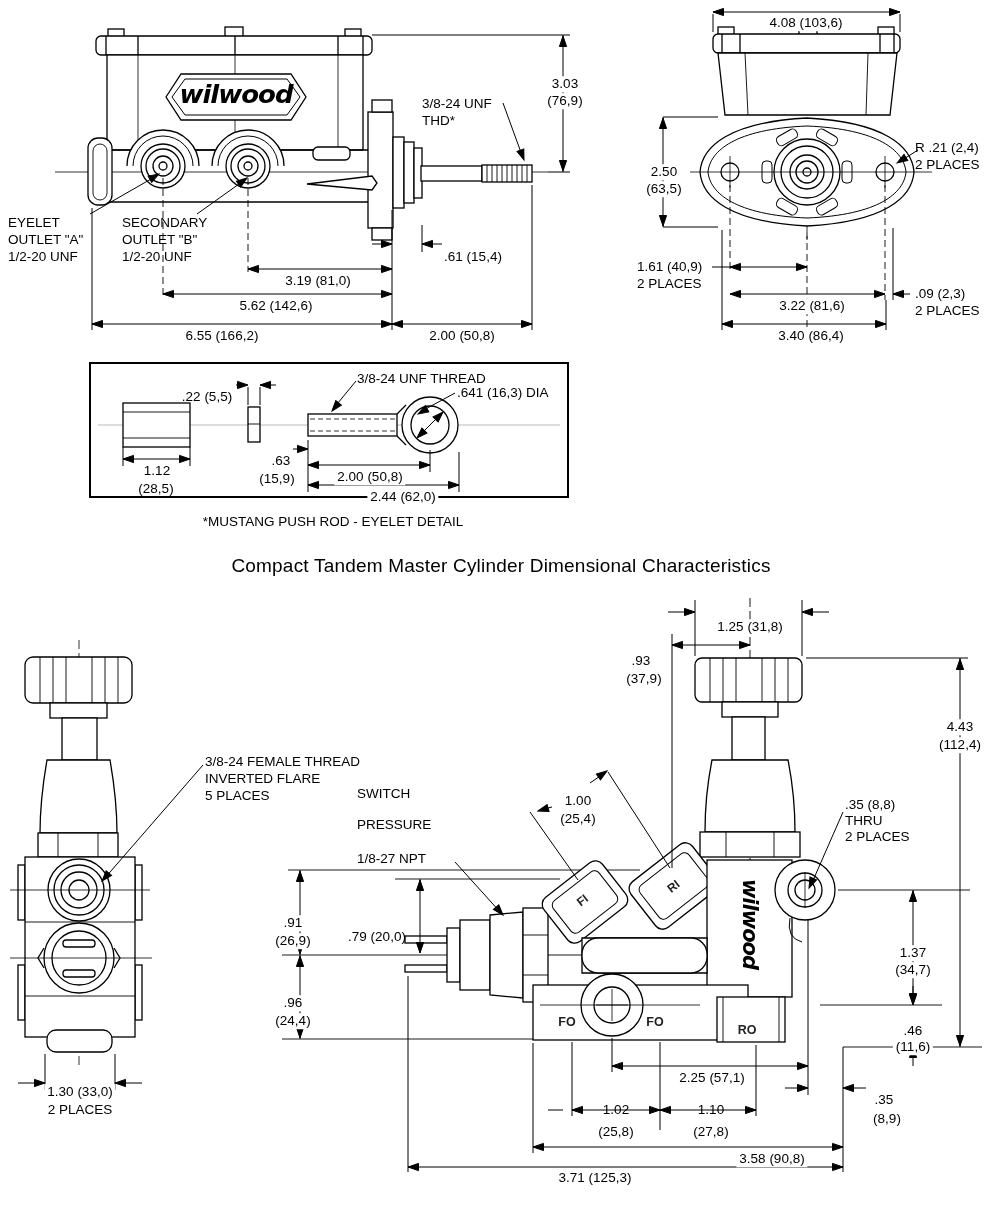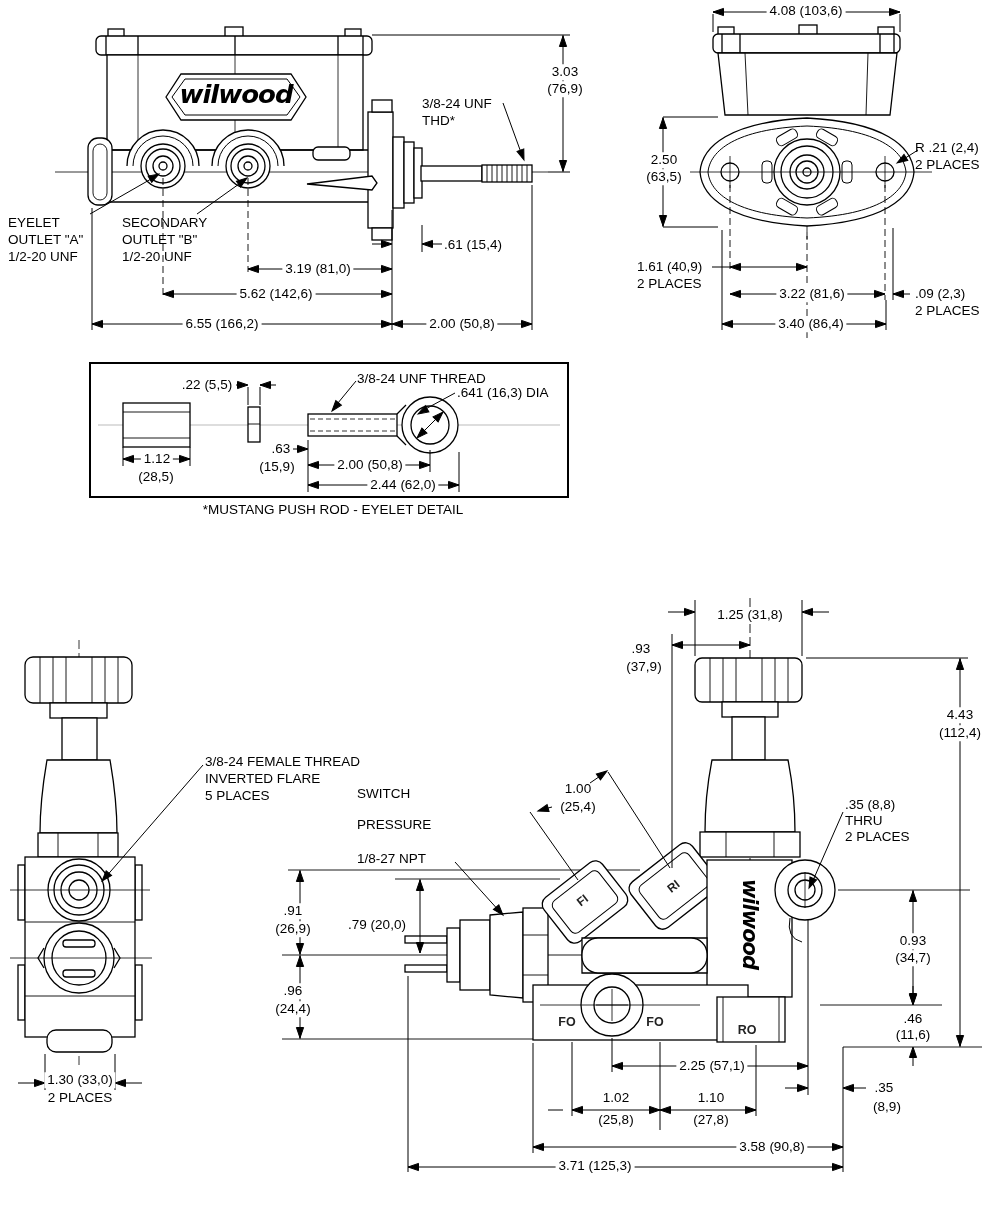--- a/index.html
+++ b/index.html
@@ -1,20 +1,20 @@
 <!DOCTYPE html>
 <html><head>
 <meta charset="utf-8">
 <style>
   html,body{margin:0;padding:0;background:#fff;}
   #stage{position:relative;width:1000px;height:1208px;background:#ffffff;overflow:hidden;
          font-family:"Liberation Sans", sans-serif;color:#000;}
   #art{position:absolute;left:0;top:0;z-index:1;}
   .lbl{position:absolute;z-index:3;font-size:13.5px;line-height:1.15;white-space:nowrap;color:#000;}
-  .c{transform:translate(-50%,-50%);}            
+  .c{transform:translate(-50%,-50%);margin-top:12px;}            
   .lft{transform:translate(0,-50%);}             
   .bgw{background:#ffffff;padding:0 3px;}        
   .title{font-size:19px;letter-spacing:.2px;}
   .logo-script{font-family:"DejaVu Sans",sans-serif;font-style:italic;font-weight:bold;
                letter-spacing:-1px;font-size:26px;transform:translate(-50%,-54%) scaleY(.92);}
   .logo-vert{font-family:"DejaVu Sans",sans-serif;font-style:italic;font-weight:bold;
              letter-spacing:-1px;font-size:21px;transform:translate(-50%,-50%) rotate(90deg);}
   .rot-port{font-size:12px;font-weight:bold;transform:translate(-50%,-50%) rotate(-38deg);color:#222;}
   .port{font-size:12.5px;font-weight:bold;color:#222;transform:translate(-50%,-50%);}
 </style>
@@ -522,20 +522,21 @@
 <div class="lbl lft" style="left:357px;top:379px">3/8-24 UNF THREAD</div>
 <div class="lbl lft" style="left:457px;top:393px">.641 (16,3) DIA</div>
 <div class="lbl c bgw" style="left:157px;top:459px">1.12</div>
 <div class="lbl c" style="left:156px;top:477px">(28,5)</div>
 <div class="lbl c" style="left:281px;top:449px">.63</div>
 <div class="lbl c" style="left:277px;top:467px">(15,9)</div>
 <div class="lbl c bgw" style="left:370px;top:465px">2.00 (50,8)</div>
 <div class="lbl c bgw" style="left:403px;top:485px">2.44 (62,0)</div>
 <div class="lbl c" style="left:333px;top:510px">*MUSTANG PUSH ROD - EYELET DETAIL</div>
 
+<div class="lbl c title" style="left:501px;top:554px">Compact Tandem Master Cylinder Dimensional Characteristics</div>
 
 <div class="lbl lft" style="left:205px;top:762px">3/8-24 FEMALE THREAD</div>
 <div class="lbl lft" style="left:205px;top:779px">INVERTED FLARE</div>
 <div class="lbl lft" style="left:205px;top:796px">5 PLACES</div>
 <div class="lbl c bgw" style="left:293px;top:911px">.91</div>
 <div class="lbl c bgw" style="left:293px;top:929px">(26,9)</div>
 <div class="lbl c bgw" style="left:293px;top:991px">.96</div>
 <div class="lbl c bgw" style="left:293px;top:1009px">(24,4)</div>
 <div class="lbl c bgw" style="left:80px;top:1080px">1.30 (33,0)</div>
 <div class="lbl c" style="left:80px;top:1098px">2 PLACES</div>
@@ -547,21 +548,21 @@
 <div class="lbl c" style="left:578px;top:789px">1.00</div>
 <div class="lbl c" style="left:578px;top:807px">(25,4)</div>
 <div class="lbl c bgw" style="left:750px;top:615px">1.25 (31,8)</div>
 <div class="lbl c" style="left:641px;top:649px">.93</div>
 <div class="lbl c" style="left:644px;top:667px">(37,9)</div>
 <div class="lbl c bgw" style="left:960px;top:715px">4.43</div>
 <div class="lbl c bgw" style="left:960px;top:733px">(112,4)</div>
 <div class="lbl lft" style="left:845px;top:805px">.35 (8,8)</div>
 <div class="lbl lft" style="left:845px;top:821px">THRU</div>
 <div class="lbl lft" style="left:845px;top:837px">2 PLACES</div>
-<div class="lbl c bgw" style="left:913px;top:941px">0.93</div>
+<div class="lbl c bgw" style="left:913px;top:941px">1.37</div>
 <div class="lbl c bgw" style="left:913px;top:958px">(34,7)</div>
 <div class="lbl c bgw" style="left:913px;top:1019px">.46</div>
 <div class="lbl c bgw" style="left:913px;top:1035px">(11,6)</div>
 <div class="lbl c bgw" style="left:712px;top:1066px">2.25 (57,1)</div>
 <div class="lbl c" style="left:616px;top:1098px">1.02</div>
 <div class="lbl c" style="left:616px;top:1120px">(25,8)</div>
 <div class="lbl c" style="left:711px;top:1098px">1.10</div>
 <div class="lbl c" style="left:711px;top:1120px">(27,8)</div>
 <div class="lbl c" style="left:884px;top:1088px">.35</div>
 <div class="lbl c" style="left:887px;top:1107px">(8,9)</div>

